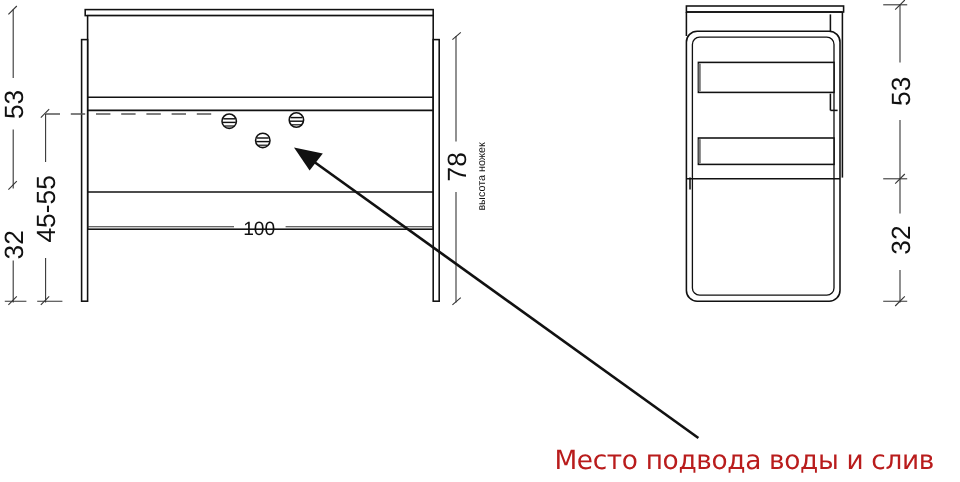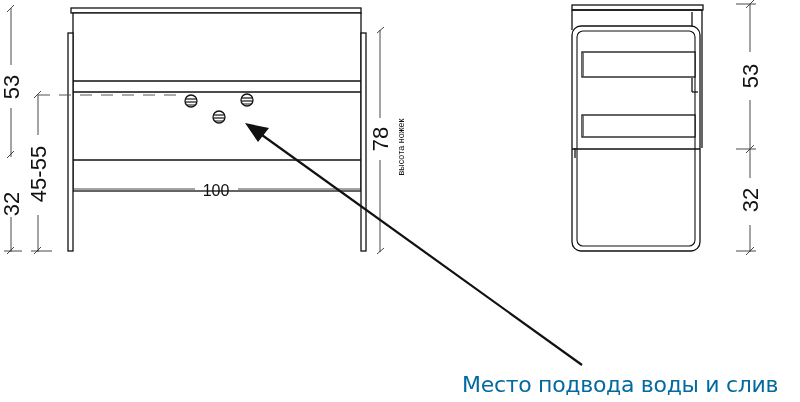--- a/index.html
+++ b/index.html
@@ -3,21 +3,21 @@
   <meta charset="utf-8">
   <style>
     html, body { margin: 0; padding: 0; background: #ffffff; }
     body { width: 800px; height: 402px; overflow: hidden; position: relative; }
     svg { position: absolute; left: 0; top: 0; }
     .ln { stroke: #111; stroke-width: 1.3; fill: none; }
     .thin { stroke: #333; stroke-width: 0.9; fill: none; }
     .dash { stroke: #555; stroke-width: 1.2; stroke-dasharray: 12 9; fill: none; }
     .dim { font-family: "Liberation Sans", "DejaVu Sans", sans-serif; font-size: 22px; fill: #111; }
     .small { font-family: "Liberation Sans", "DejaVu Sans", sans-serif; font-size: 9px; fill: #111; }
-    .caption { position: absolute; left: 462px; top: 372px; font-family: "DejaVu Sans", "Liberation Sans", sans-serif; font-size: 22px; color: #0369a1; white-space: nowrap; letter-spacing: -0.3px; }
+    .caption { position: absolute; left: 462px; top: 372px; font-family: "DejaVu Sans", "Liberation Sans", sans-serif; font-size: 22px; color: #b91c1c; white-space: nowrap; letter-spacing: -0.3px; }
     .panel { fill: #fff; stroke: #111; stroke-width: 1.3; }
   </style>
 </head>
 <body>
 
 <svg width="800" height="402" viewBox="0 0 800 402">
 
   <g>
 
     <rect class="panel" x="71" y="8" width="290" height="5"></rect>

